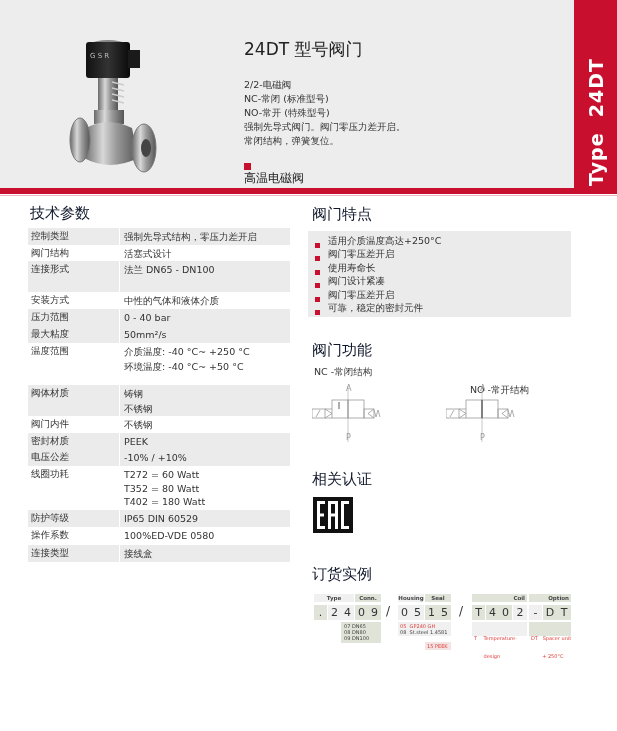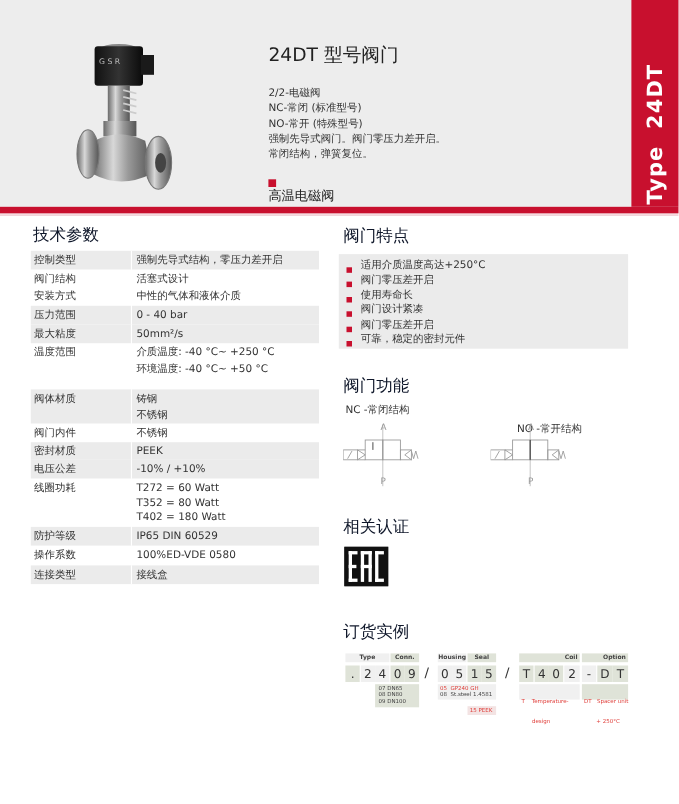--- a/index.html
+++ b/index.html
@@ -108,20 +108,26 @@
       <div class="v">
         <div>强制先导式结构，零压力差开启</div>
       </div>
     </div>
   <div class="spec-row" style="height:16px">
       <div class="k">阀门结构</div>
       <div class="v">
         <div>活塞式设计</div>
       </div>
     </div>
+  <div class="spec-row shade" style="height:31px">
+      <div class="k">连接形式</div>
+      <div class="v">
+        <div>法兰 DN65 - DN100</div>
+      </div>
+    </div>
   <div class="spec-row" style="height:17px">
       <div class="k">安装方式</div>
       <div class="v">
         <div>中性的气体和液体介质</div>
       </div>
     </div>
   <div class="spec-row shade" style="height:17px">
       <div class="k">压力范围</div>
       <div class="v">
         <div>0 - 40 bar</div>

